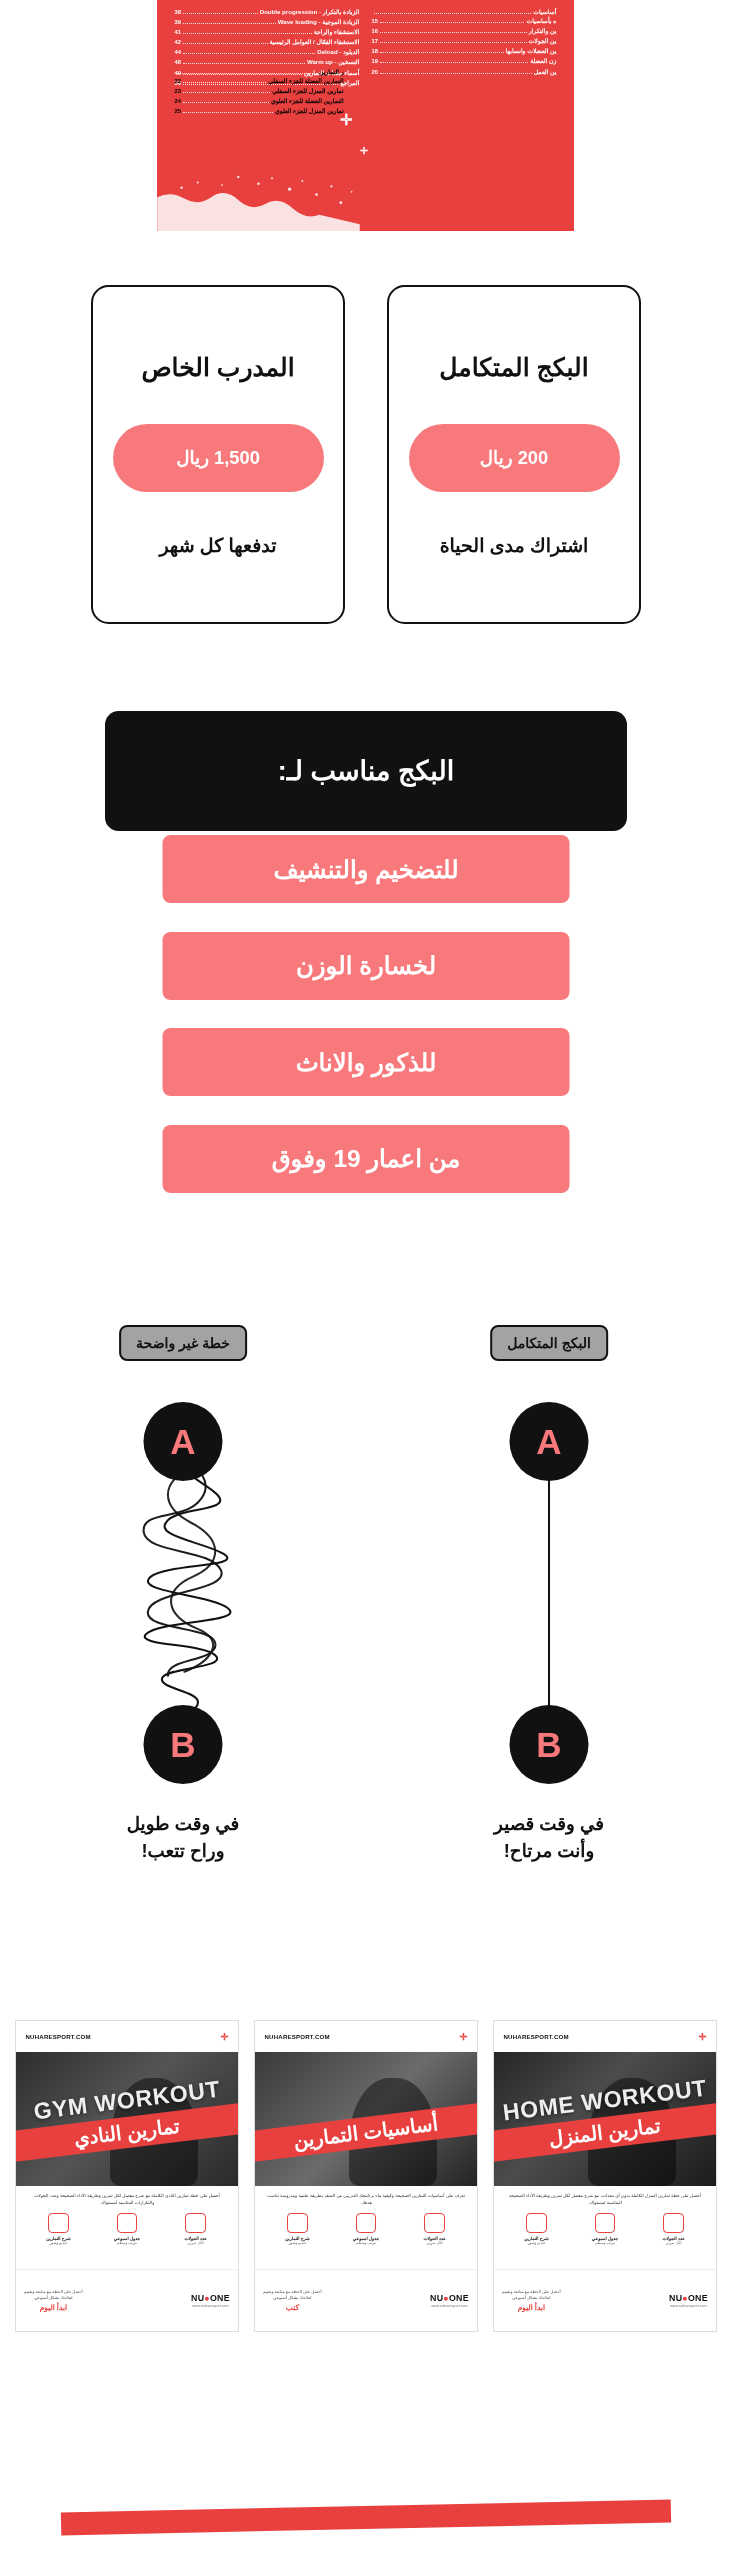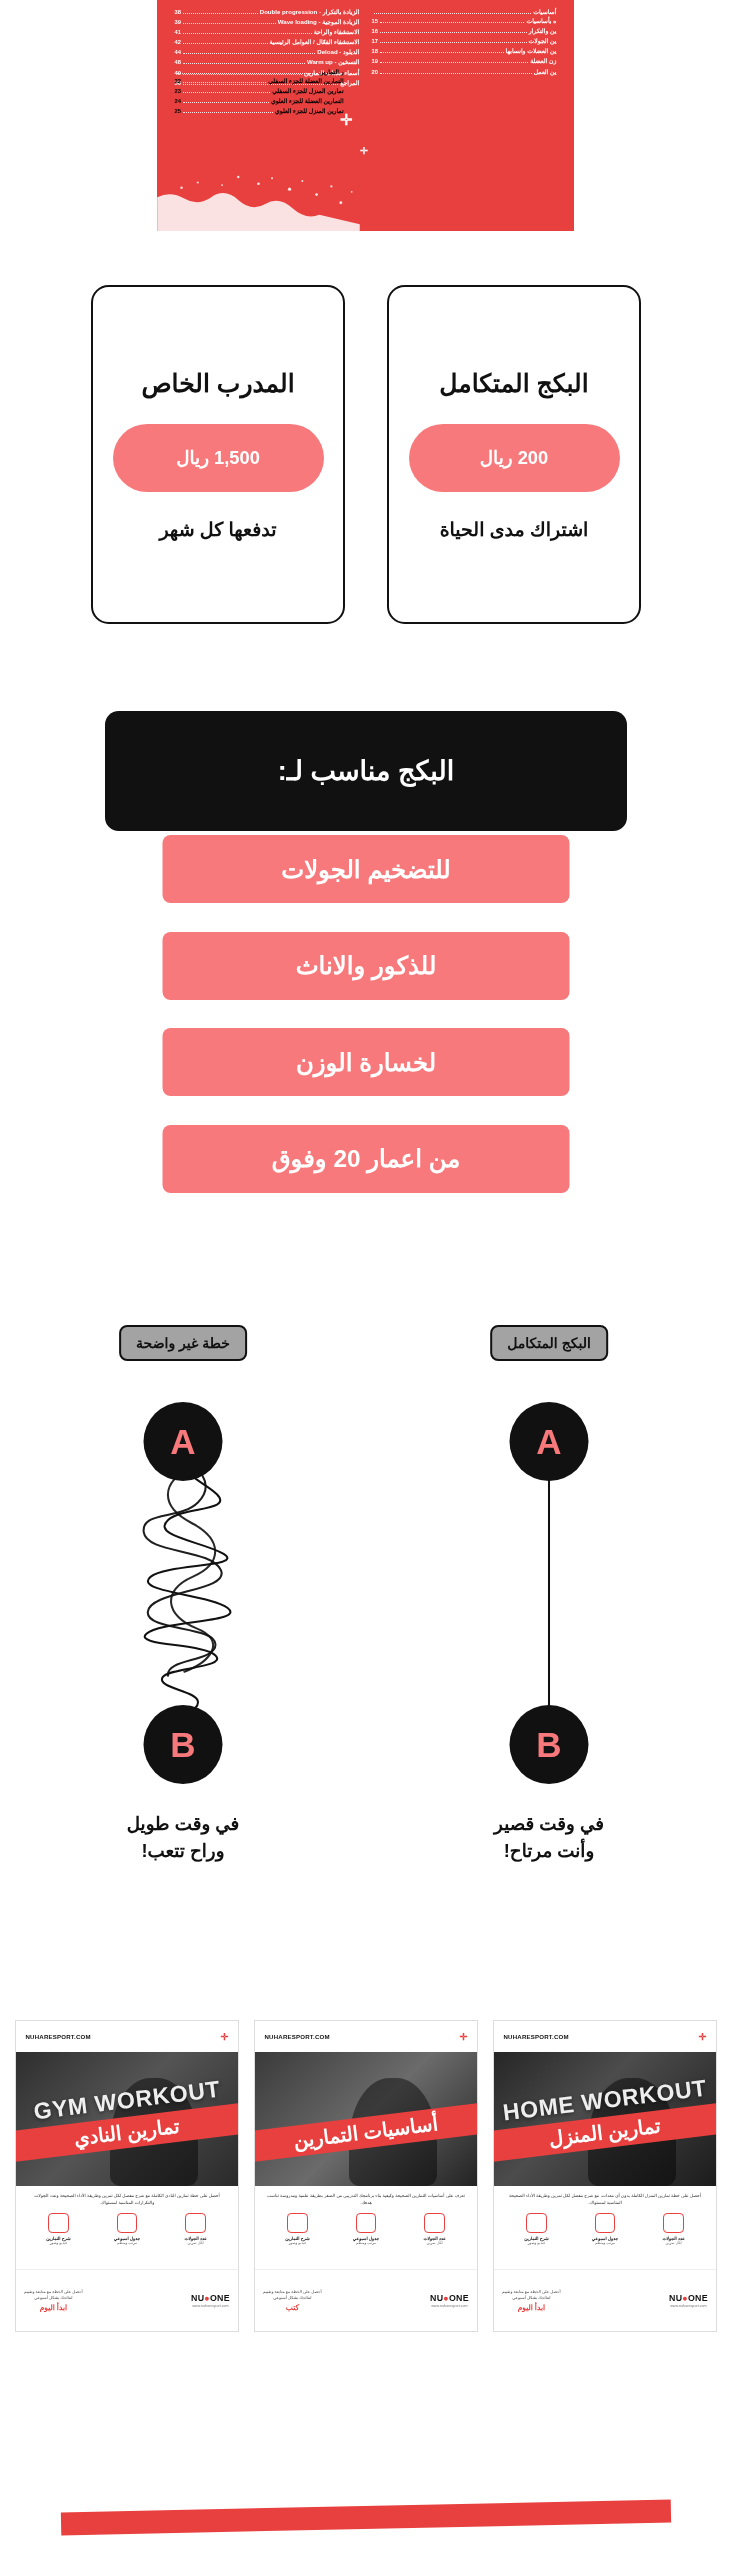--- a/index.html
+++ b/index.html
@@ -73,21 +73,21 @@
   .price-card {
     width: 254px;
     height: 339px;
     border: 2.7px solid #111111;
     border-radius: 17.6px;
     background: #ffffff;
     display: flex;
     flex-direction: column;
     align-items: center;
     justify-content: center;
-    gap: 26px;
+    gap: 42px;
     padding: 13.6px;
   }
   .price-title {
     font-size: 25px;
     font-weight: bold;
     color: #111111;
     direction: rtl;
   }
   .price-pill {
     background: #f8797c;
@@ -507,24 +507,24 @@
   </div>
   <div class="price-card">
     <div class="price-title">البكج المتكامل</div>
     <div class="price-pill">200 ريال</div>
     <div class="price-sub">اشتراك مدى الحياة</div>
   </div>
   </div>
 
 <div class="suit-header">البكج مناسب لـ:</div>
 <div class="suit-list" id="suit-list">
-  <div class="suit-item">للتضخيم الجولات</div>
+  <div class="suit-item">للتضخيم والتنشيف</div>
+  <div class="suit-item">لخسارة الوزن</div>
   <div class="suit-item">للذكور والاناث</div>
-  <div class="suit-item">لخسارة الوزن</div>
-  <div class="suit-item">من اعمار 20 وفوق</div>
+  <div class="suit-item">من اعمار 19 وفوق</div>
   </div>
 
 <div class="compare" id="compare">
   <div class="compare-col">
     <div class="cmp-label">خطة غير واضحة</div>
     <svg class="cmp-svg" viewBox="0 0 540 700">
   <path d="M270,180 C250,215 300,230 320,250 C345,275 270,268 248,288
            C222,312 300,320 330,338 C362,358 246,352 222,372
            C196,394 310,398 336,418 C364,440 238,436 216,456
            C196,474 300,470 318,488 C336,506 250,506 240,520

